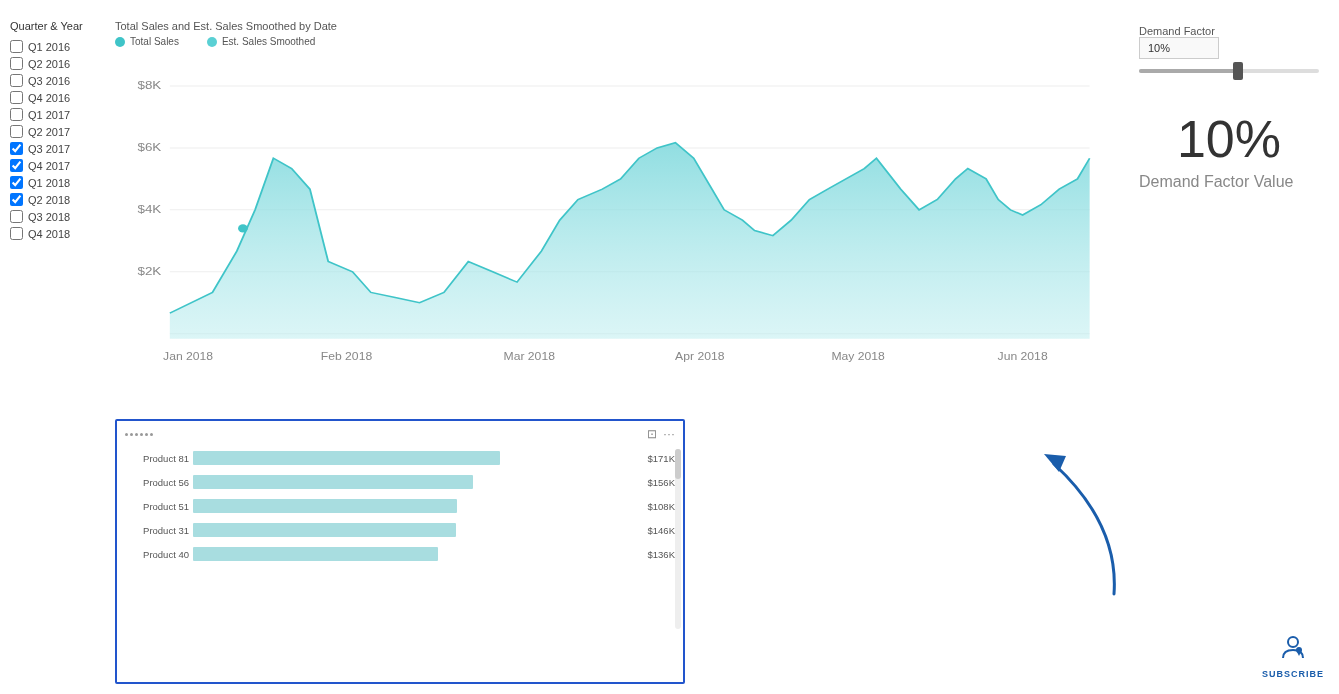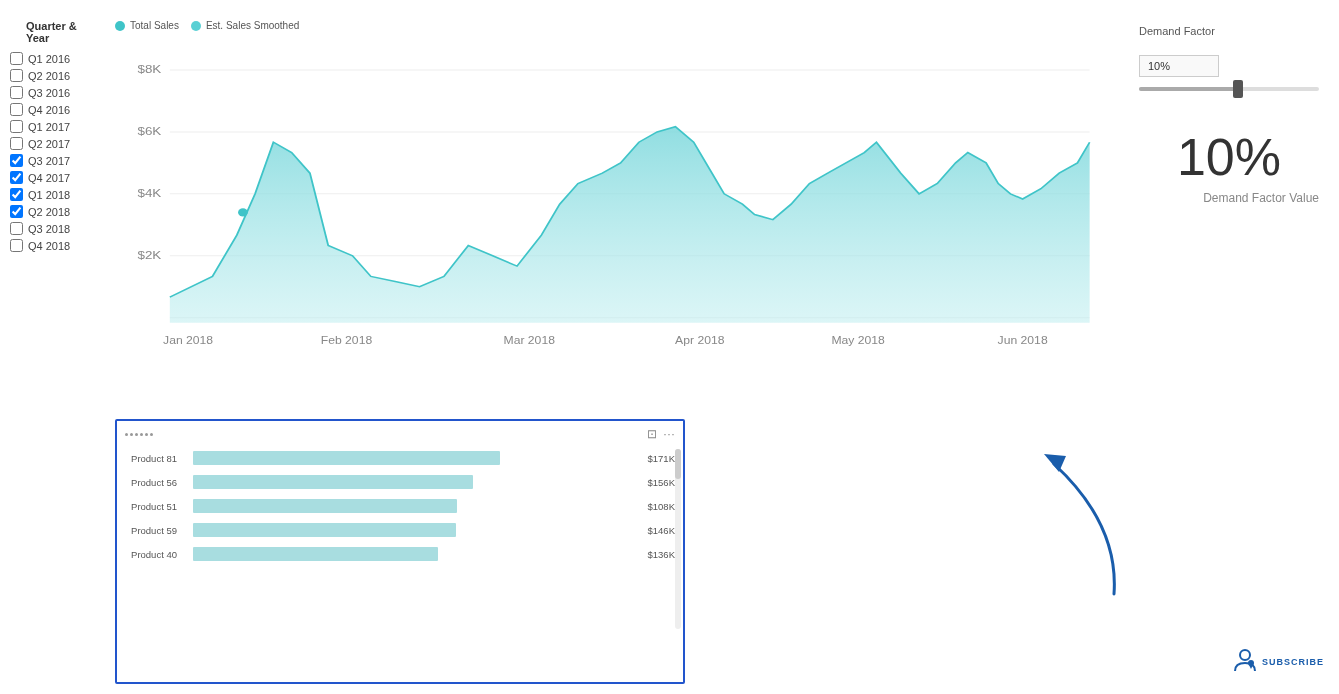--- a/index.html
+++ b/index.html
@@ -20,24 +20,23 @@
     }
 
     
     .sidebar {
       width: 110px;
       padding: 10px 10px;
       flex-shrink: 0;
     }
     .sidebar-title {
       font-size: 11px;
-      font-weight: 700;
+      font-weight: 400;
       color: #333;
       margin-bottom: 8px;
-      margin-left: 16px;
     }
     .filter-item {
       display: flex;
       align-items: center;
       margin-bottom: 4px;
       font-size: 11px;
       color: #444;
     }
     .filter-item input[type="checkbox"] {
       margin-right: 5px;
@@ -56,21 +55,21 @@
     }
 
     .chart-title {
       font-size: 11px;
       color: #555;
       margin-bottom: 4px;
     }
 
     .legend {
       display: flex;
-      gap: 12px;
+      gap: 28px;
       margin-bottom: 8px;
       font-size: 10px;
       color: #555;
     }
     .legend-item {
       display: flex;
       align-items: center;
       gap: 5px;
     }
     .legend-dot {
@@ -141,21 +140,21 @@
       display: flex;
       align-items: center;
       height: 22px;
       margin-bottom: 2px;
     }
     .bar-label {
       width: 68px;
       font-size: 9.5px;
       color: #555;
       text-align: right;
-      padding-right: 16px;
+      padding-right: 4px;
       flex-shrink: 0;
     }
     .bar-track {
       flex: 1;
       height: 14px;
       position: relative;
       background: transparent;
     }
     .bar-fill {
       height: 100%;
@@ -197,21 +196,21 @@
 
     
     .right-panel {
       width: 220px;
       padding: 15px 20px;
       flex-shrink: 0;
     }
     .demand-factor-label {
       font-size: 11px;
       color: #555;
-      margin-bottom: 18px;
+      margin-bottom: 0;
     }
     .demand-factor-box {
       border: 1px solid #ccc;
       background: #f9f9f9;
       padding: 4px 8px;
       font-size: 11px;
       color: #333;
       width: 80px;
       margin-bottom: 10px;
     }
@@ -245,32 +244,32 @@
 
     .demand-value-big {
       font-size: 52px;
       font-weight: 300;
       color: #333;
       text-align: center;
       line-height: 1;
       margin-bottom: 8px;
     }
     .demand-factor-value-label {
-      font-size: 12px;
+      font-size: 16px;
       color: #888;
-      text-align: right;
+      text-align: left;
     }
 
     
     .subscribe-area {
       position: absolute;
       bottom: 15px;
       right: 15px;
       display: flex;
-      flex-direction: row;
+      flex-direction: column;
       align-items: center;
       gap: 3px;
     }
     .subscribe-icon {
       font-size: 22px;
       color: #1a5dab;
     }
     .subscribe-label {
       font-size: 9px;
       font-weight: 700;
@@ -331,20 +330,21 @@
           <span>Q3 2018</span>
         </div>
         <div class="filter-item">
           <input type="checkbox" style="">
           <span>Q4 2018</span>
         </div>
       </div>
   </div>
 
   <div class="center-area">
+    <div class="chart-title">Total Sales and Est. Sales Smoothed by Date</div>
 
     <div class="legend">
       <div class="legend-item">
         <div class="legend-dot" style="background:#3fc4c8;"></div>
         <span>Total Sales</span>
       </div>
       <div class="legend-item">
         <div class="legend-dot" style="background:#5ad0d4;"></div>
         <span>Est. Sales Smoothed</span>
       </div>
@@ -460,21 +460,21 @@
         <span class="bar-value">$156K</span>
       </div>
       <div class="bar-row">
         <div class="bar-label">Product 51</div>
         <div class="bar-track">
           <div class="bar-fill light" style="width: 58.8%;"></div>
         </div>
         <span class="bar-value">$108K</span>
       </div>
       <div class="bar-row">
-        <div class="bar-label">Product 59</div>
+        <div class="bar-label">Product 31</div>
         <div class="bar-track">
           <div class="bar-fill light" style="width: 58.4%;"></div>
         </div>
         <span class="bar-value">$146K</span>
       </div>
       <div class="bar-row">
         <div class="bar-label">Product 40</div>
         <div class="bar-track">
           <div class="bar-fill light" style="width: 54.4%;"></div>
         </div>

